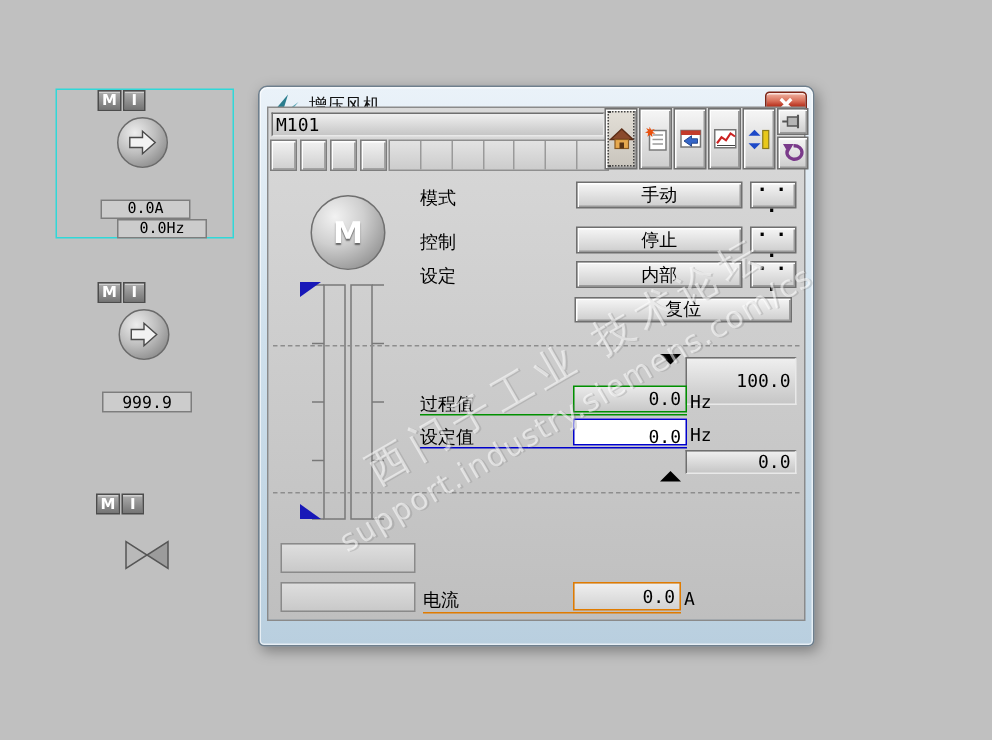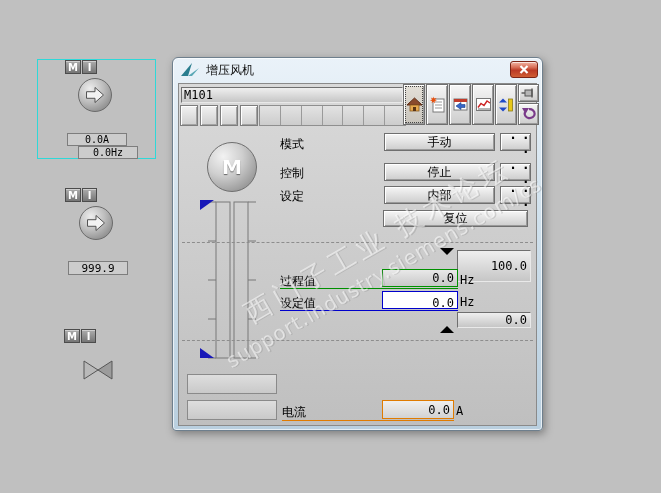--- a/index.html
+++ b/index.html
@@ -11,21 +11,21 @@
 
   
   .sunken {
     background:linear-gradient(180deg,#efefef,#c6c6c6);
     border:1px solid; border-color:#6f6f6f #e9e9e9 #e9e9e9 #6f6f6f;
   }
   .btn3d {
     background:linear-gradient(180deg,#f6f6f6,#cdcdcd);
     border:1px solid #6f6f6f;
     box-shadow:inset 1px 1px 0 #ffffff, inset -1px -1px 0 #9a9a9a;
-    text-align:right; font-size:12px; color:#000; cursor:default;
+    text-align:center; font-size:12px; color:#000; cursor:default;
     display:flex; align-items:center; justify-content:center;
   }
   .flatfield {
     background:linear-gradient(180deg,#dedede,#c9c9c9);
     border:1px solid #8a8a8a;
   }
   .numval { font-family:"DejaVu Sans Mono", monospace; font-size:12px; color:#000;
             display:flex; align-items:center; justify-content:flex-end; padding-right:3px; }
   .label12 { font-size:12px; color:#000; white-space:nowrap; }
   .unit { font-family:"DejaVu Sans Mono", monospace; font-size:12px; color:#000; }
@@ -63,21 +63,21 @@
     display:flex; align-items:center; padding:0 7px; font-size:12px; color:#111; }
   .title-text { margin-left:6px; }
   .close-btn {
     position:absolute; left:337px; top:3px; width:28px; height:17px; border-radius:3px;
     background:linear-gradient(180deg,#f2b5a5 0%, #d9705a 35%, #bb3a26 55%, #cf5d34 100%);
     border:1px solid #7c241665; border:1px solid #7c2416;
     box-shadow:inset 0 1px 0 rgba(255,255,255,0.65);
     display:flex; align-items:center; justify-content:center;
   }
   .client {
-    position:absolute; left:5px; top:25px; width:359px; height:343px;
+    position:absolute; left:5px; top:13px; width:359px; height:343px;
     background:linear-gradient(180deg,#d9d9d9 0%, #cbcbcb 55%, #bfbfbf 100%);
     border:1px solid #8a8a8a; overflow:visible;
   }
 
   .tagfield { left:2px; top:3px; width:222px; height:16px;
     font-family:"DejaVu Sans Mono", monospace; font-size:12px; color:#000;
     display:flex; align-items:center; padding-left:2px; }
   .sqbtn { width:18px; height:21px; top:21px;
     background:linear-gradient(180deg,#f2f2f2,#cfcfcf);
     border:1px solid #7d7d7d; box-shadow:inset 1px 1px 0 #fff, inset -1px -1px 0 #a2a2a2; }

